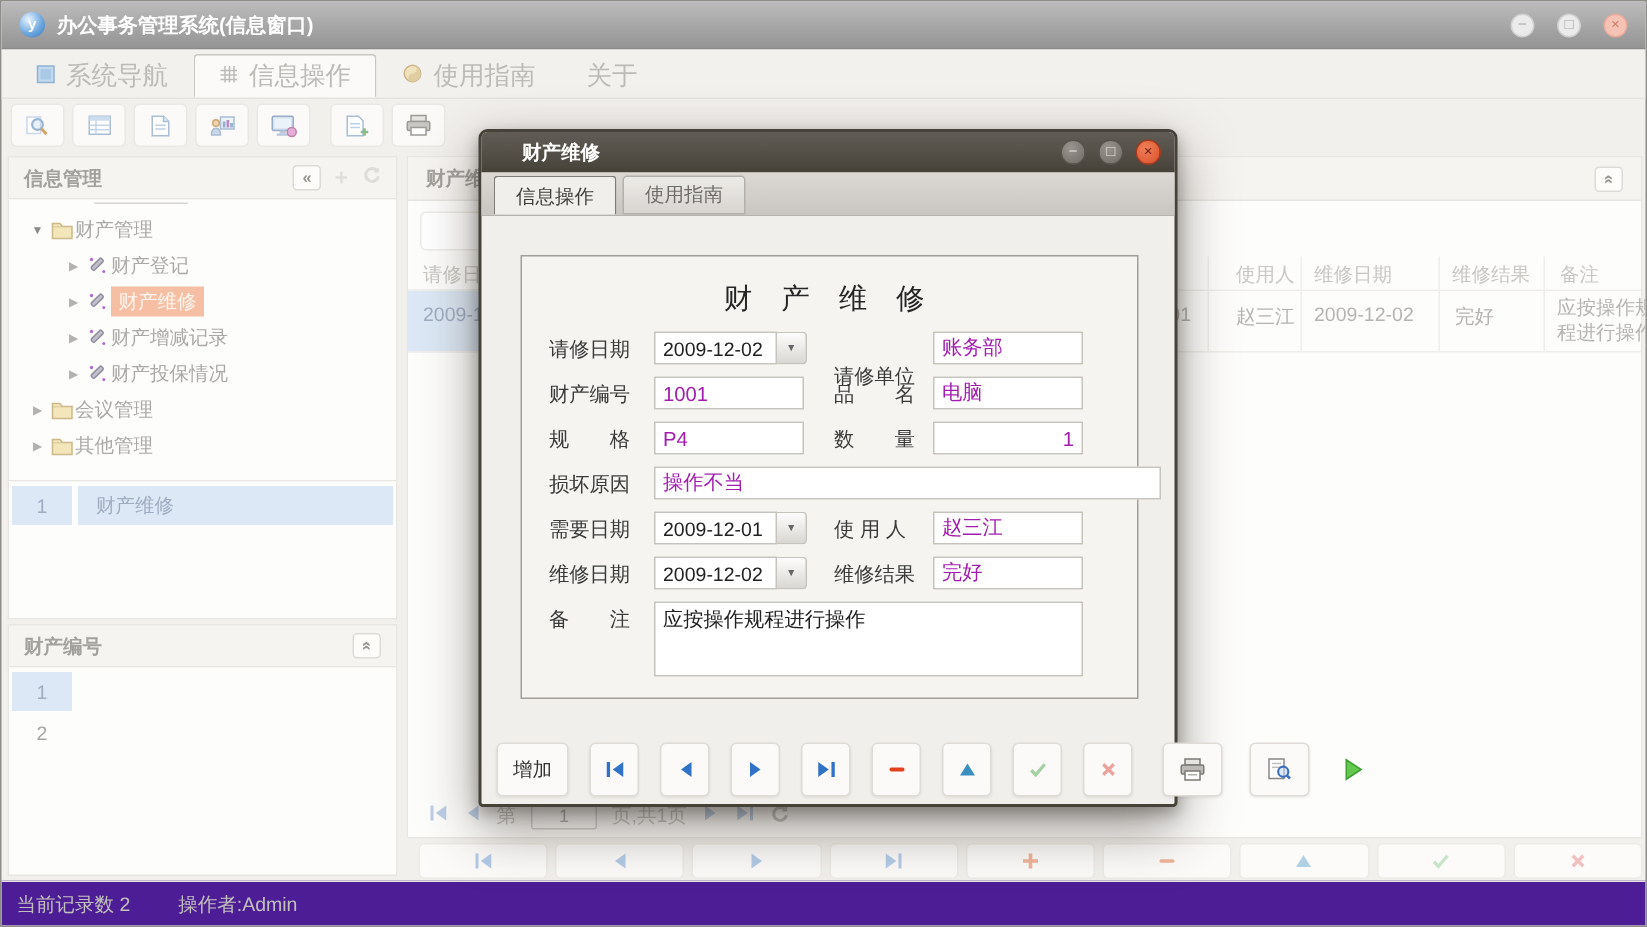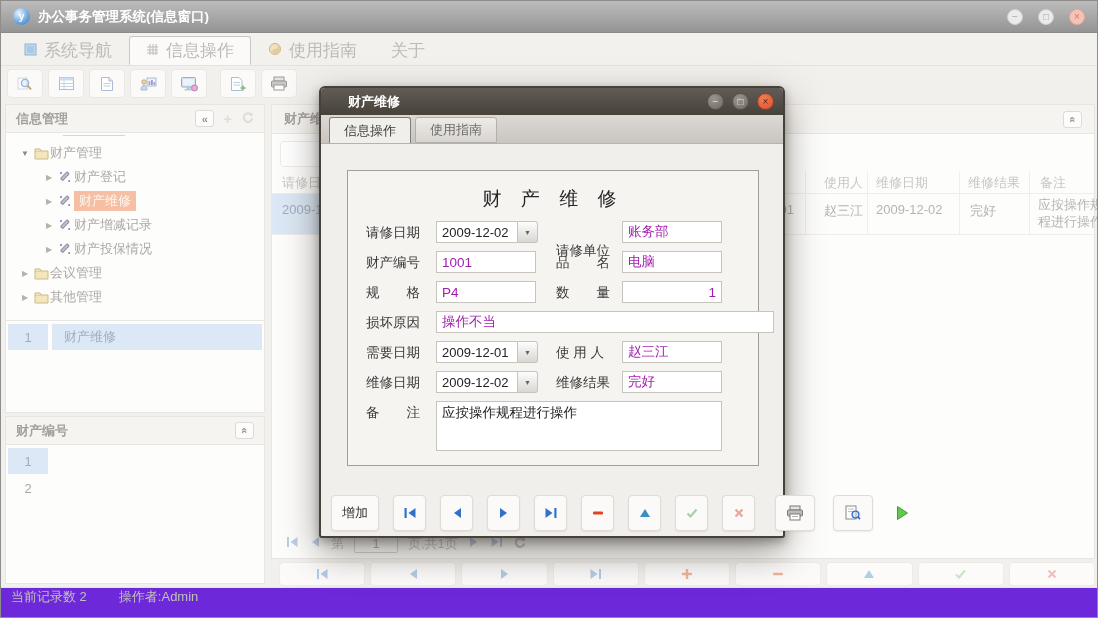--- a/index.html
+++ b/index.html
@@ -77,22 +77,22 @@
   .note-cell{top:25px;width:72px;height:38px;overflow:hidden;line-height:17px;white-space:normal;}
   .pager{position:absolute;left:14px;bottom:5px;display:flex;align-items:center;gap:10px;
          font-size:13px;color:#c8c6c2;}
   .page-input{width:44px;height:19px;border:1px solid #d6d4d0;border-radius:2px;text-align:center;
               font-size:12px;color:#b0aeaa;background:#fff;font-family:inherit;}
 
   
   .bottom-toolbar{position:absolute;left:278px;top:561px;width:816px;display:flex;gap:5px;}
   .bbtn{flex:1;height:24px;background:#fcfbfa;border:1px solid #edebe7;border-radius:4px;
         display:flex;align-items:center;justify-content:center;}
-  .statusbar{position:absolute;left:0;right:0;bottom:0;height:30px;background:#6d28d9;
-             border-top:1px solid #e6e4e0;display:flex;padding:0 10px;
+  .statusbar{position:absolute;left:0;right:0;bottom:0;height:30px;background:#4c1d95;
+             border-top:1px solid #e6e4e0;display:flex;align-items:center;padding:0 10px;
              font-size:13px;color:#c2c0bb;}
   .statusbar .s2{margin-left:32px;}
   .statusbar .s3{margin-left:40px;}
 
   
   .dialog{position:absolute;left:318px;top:85px;width:466px;height:452px;background:#f1efeb;
           border:2px solid #474239;border-radius:6px 6px 3px 3px;display:flex;flex-direction:column;
           box-shadow:0 14px 36px rgba(55,45,35,.5),0 4px 10px rgba(0,0,0,.3);}
   .dlg-titlebar{height:27px;background:linear-gradient(#615c55,#474239);border-radius:4px 4px 0 0;
                 display:flex;align-items:center;padding:0 9px;flex:none;}

